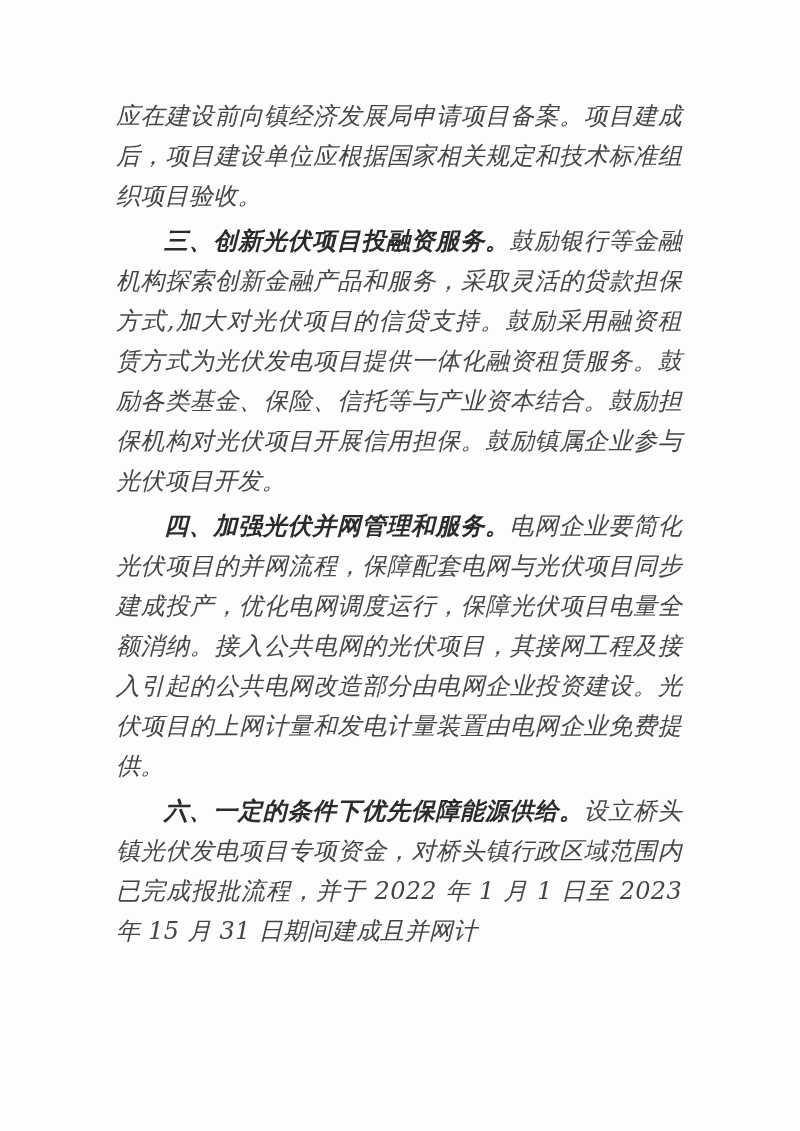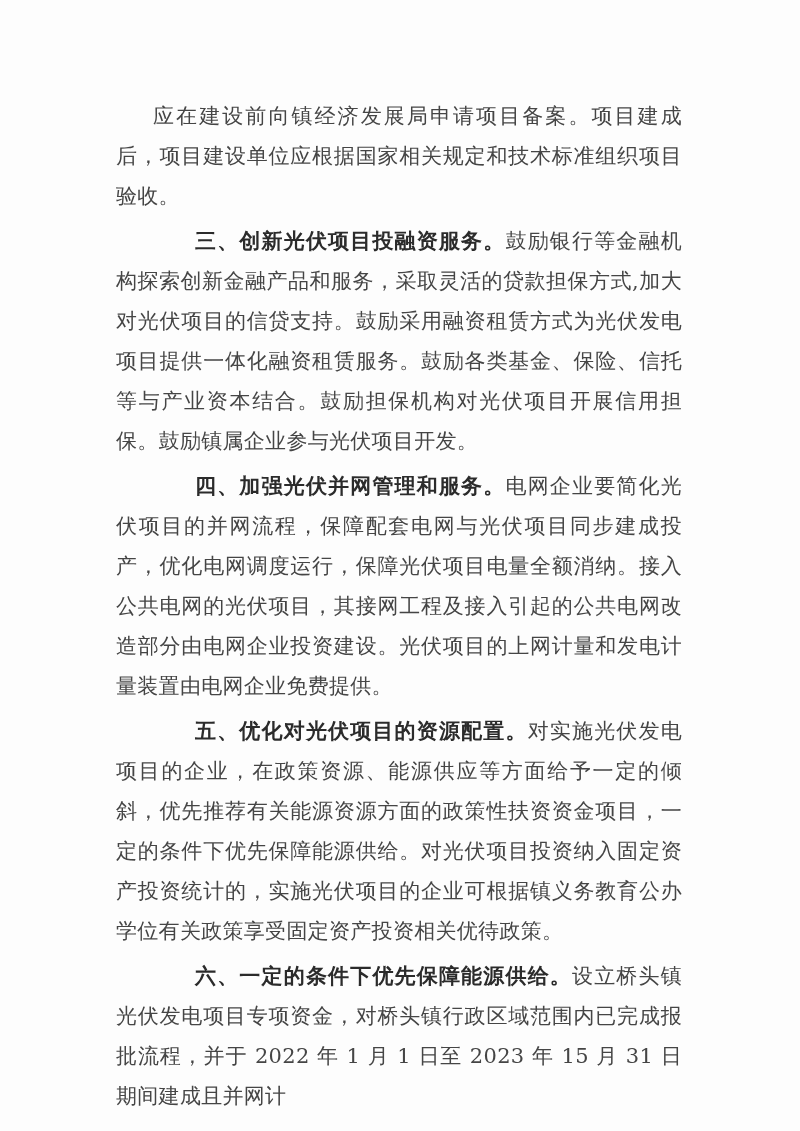--- a/index.html
+++ b/index.html
@@ -14,52 +14,51 @@
     background: #fdfdfd;
     overflow: hidden;
     font-family: "DejaVu Serif", "Liberation Serif", serif;
   }
   .content {
     position: absolute;
     left: 116px;
     top: 96px;
     width: 566px;
     color: #434343;
-    font-size: 21px;
+    font-size: 24px;
     line-height: 40px;
     text-align: justify;
     text-justify: inter-character;
     letter-spacing: 0.3px;
+    font-style: italic;
   }
   .para {
     margin: 0 0 5px 0;
     text-indent: 0;
   }
   .para.indented {
     text-indent: 2em;
   }
   .para b {
     font-weight: bold;
     color: #2b2b2b;
-    margin-left: 37px;
   }
   .para span {
     color: #454545;
   }
 </style>
 </head>
 <body>
 
 <div class="page">
   <div class="content">
 
     <p class="para"><b></b><span>应在建设前向镇经济发展局申请项目备案。项目建成后，项目建设单位应根据国家相关规定和技术标准组织项目验收。</span></p>
 
     <p class="para indented"><b>三、创新光伏项目投融资服务。</b><span>鼓励银行等金融机构探索创新金融产品和服务，采取灵活的贷款担保方式,加大对光伏项目的信贷支持。鼓励采用融资租赁方式为光伏发电项目提供一体化融资租赁服务。鼓励各类基金、保险、信托等与产业资本结合。鼓励担保机构对光伏项目开展信用担保。鼓励镇属企业参与光伏项目开发。</span></p>
 
     <p class="para indented"><b>四、加强光伏并网管理和服务。</b><span>电网企业要简化光伏项目的并网流程，保障配套电网与光伏项目同步建成投产，优化电网调度运行，保障光伏项目电量全额消纳。接入公共电网的光伏项目，其接网工程及接入引起的公共电网改造部分由电网企业投资建设。光伏项目的上网计量和发电计量装置由电网企业免费提供。</span></p>
 
-    <p class="para indented"><b>五、优化对光伏项目的资源配置。</b><span>对实施光伏发电项目的企业，在政策资源、能源供应等方面给予一定的倾斜，优先推荐有关能源资源方面的政策性扶资资金项目，一定的条件下优先保障能源供给。对光伏项目投资纳入固定资产投资统计的，实施光伏项目的企业可根据镇义务教育公办学位有关政策享受固定资产投资相关优待政策。</span></p>
 
     <p class="para indented"><b>六、一定的条件下优先保障能源供给。</b><span>设立桥头镇光伏发电项目专项资金，对桥头镇行政区域范围内已完成报批流程，并于 2022 年 1 月 1 日至 2023 年 15 月 31 日期间建成且并网计</span></p>
 
   </div>
 </div>
 
 </body></html>

